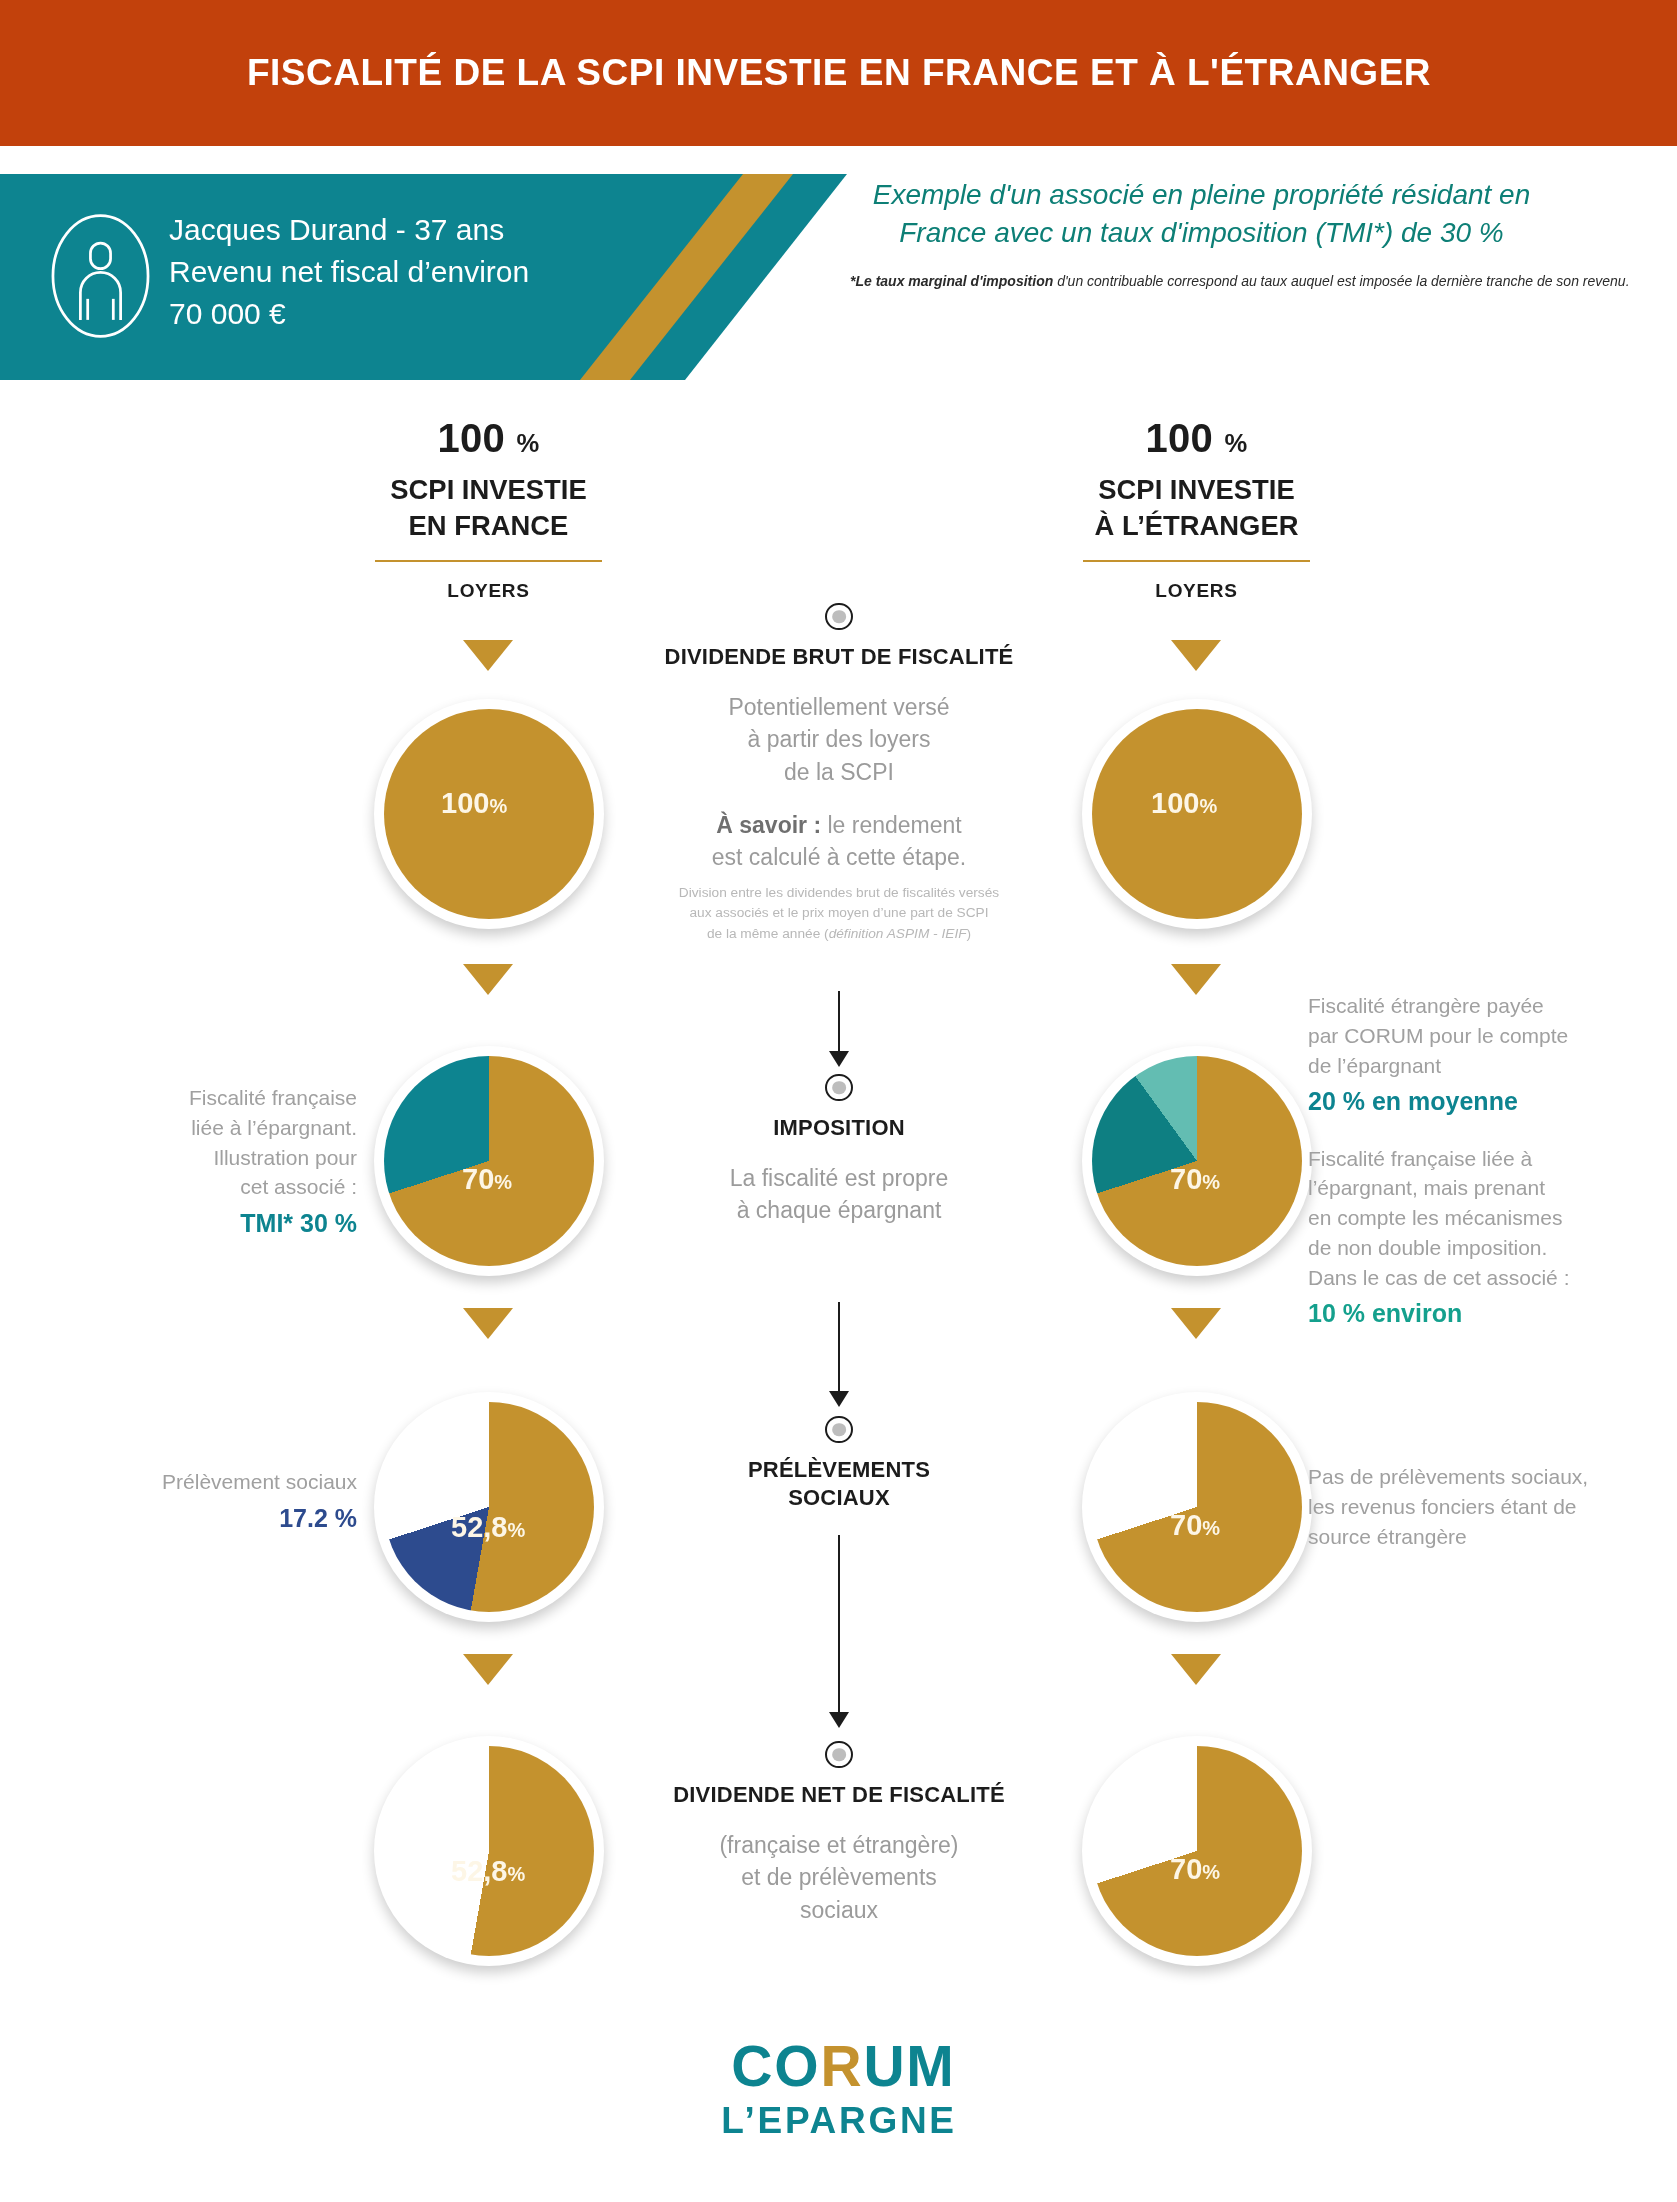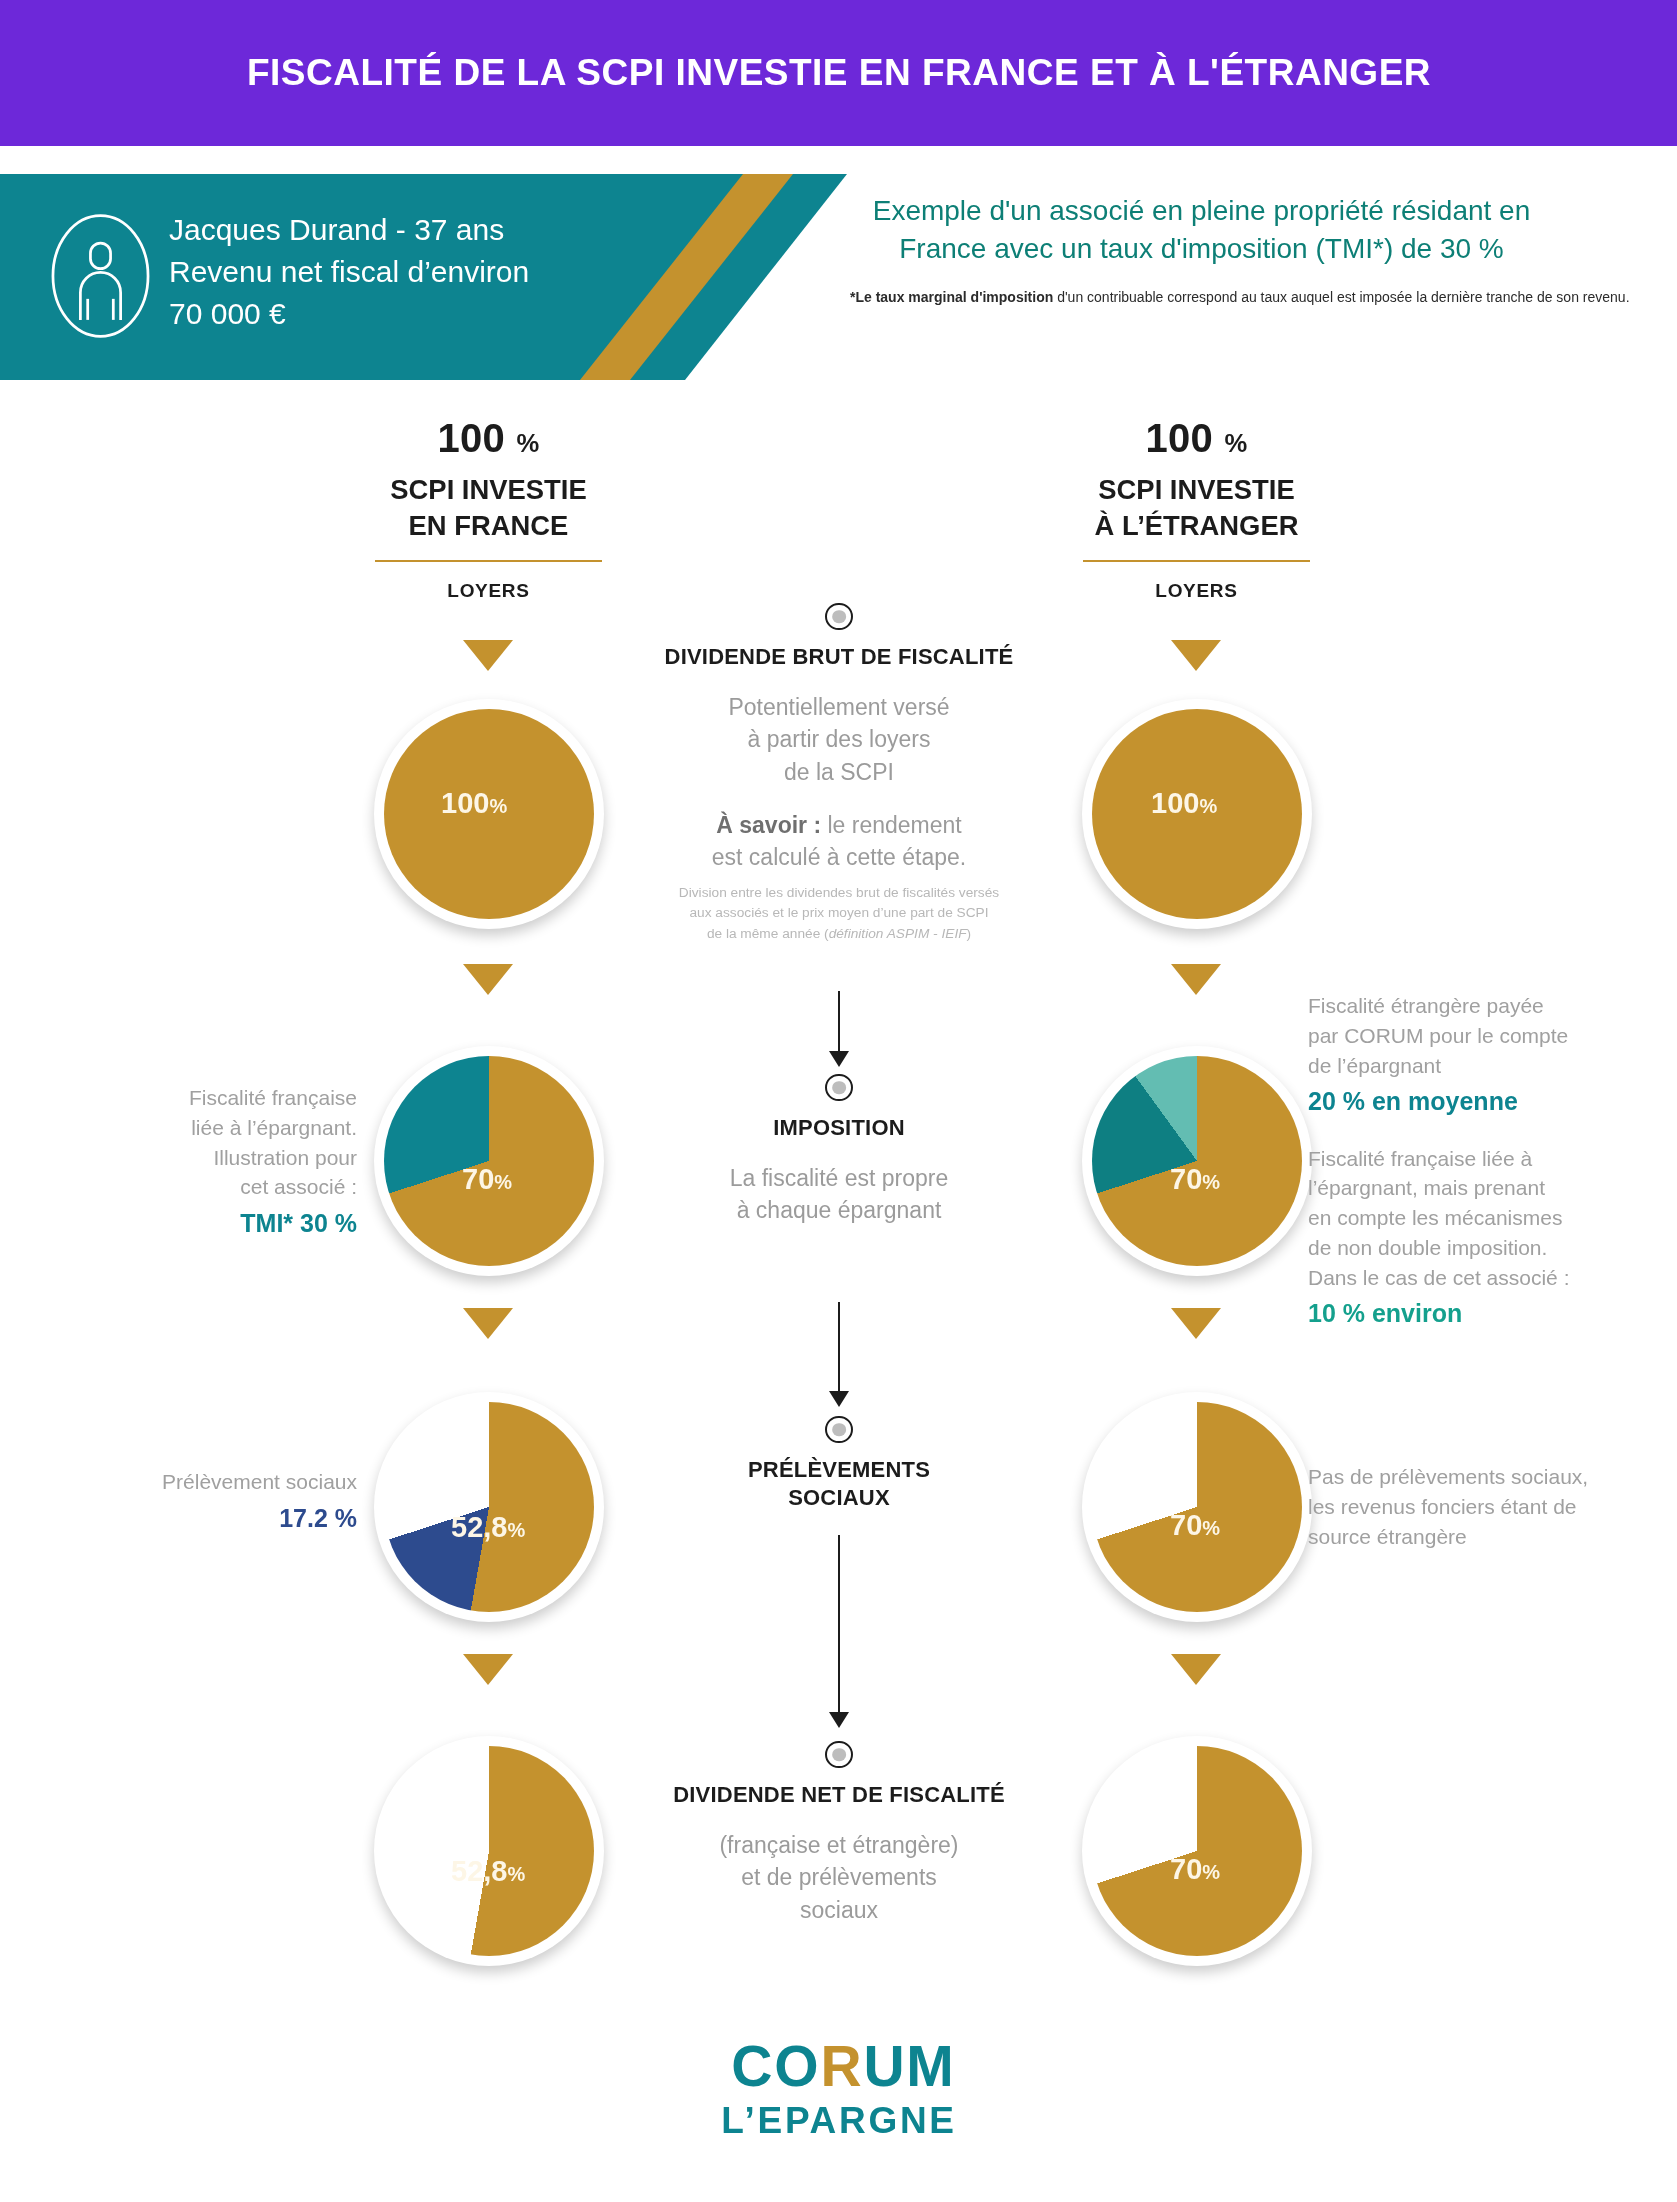--- a/index.html
+++ b/index.html
@@ -6,21 +6,21 @@
   html, body {
     width: 1678px;
     background: #ffffff;
     font-family: "Liberation Sans", sans-serif;
   }
   body { width: 1678px; height: 2203px; position: relative; overflow: hidden; }
 
   
   .header-bar {
     position: absolute; left: 0; top: 0; width: 1678px; height: 146px;
-    background: #6d28d9;
+    background: #c2410c;
     display: flex; align-items: center; justify-content: center;
   }
   .header-title {
     color: #ffffff; font-size: 37px; font-weight: bold;
     letter-spacing: 0.5px; text-align: center;
   }
 
   
   .banner-wrap { position: absolute; left: 0; top: 174px; width: 1678px; height: 206px; }
   .banner-teal {
@@ -37,22 +37,23 @@
     position: absolute; left: 630px; top: 0; width: 302px; height: 206px;
     background: #0d8490;
     clip-path: polygon(163px 0, 217px 0, 55px 206px, 0 206px);
   }
   .person-icon { position: absolute; left: 50px; top: 38px; width: 101px; height: 128px; }
   .banner-person-text {
     position: absolute; left: 169px; top: 35px; width: 475px;
     color: #ffffff; font-size: 30px; line-height: 1.40;
   }
   .banner-right {
-    position: absolute; left: 740px; top: 16px; width: 923px; height: 206px;
+    position: absolute; left: 740px; top: 0; width: 923px; height: 206px;
     padding-top: 1.8px;
+    font-style: italic;
   }
   .banner-right-head {
     color: #0d7f76; font-size: 28px; line-height: 1.35; text-align: center;
     padding: 0 18.3px;
   }
   .banner-note {
     margin-top: 20px; font-size: 14px; color: #2b2b2b; line-height: 1.5;
     padding-left: 110px; padding-right: 14.6px;
   }
   .banner-note b { font-weight: bold; }

